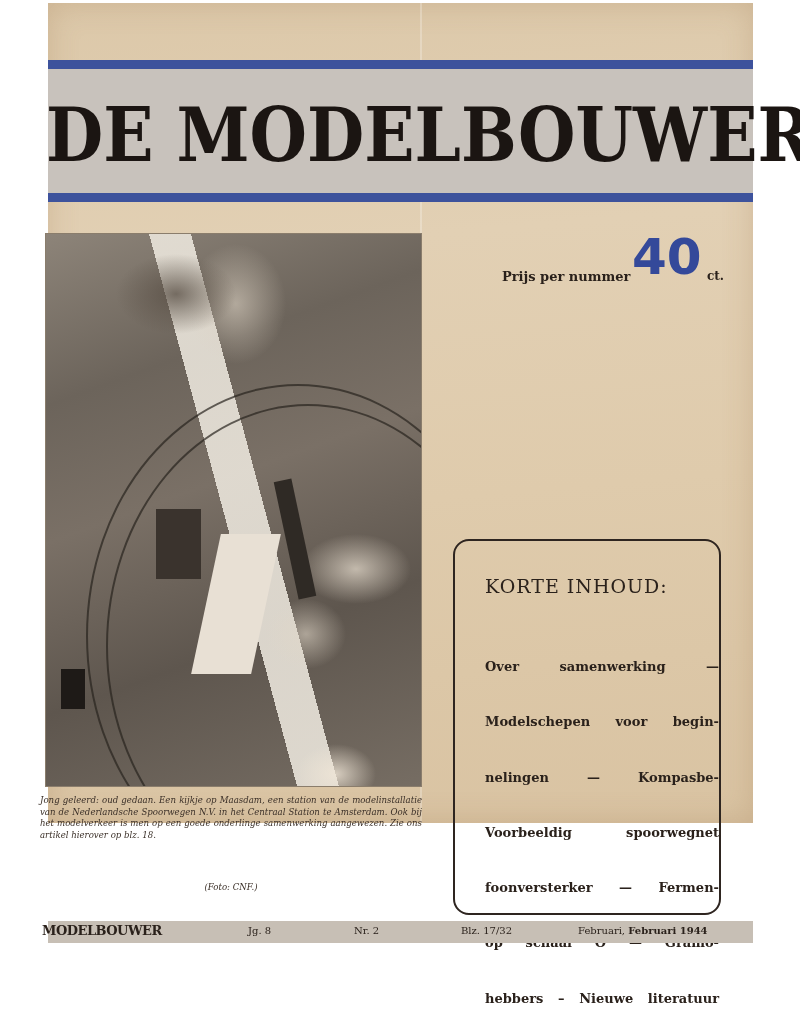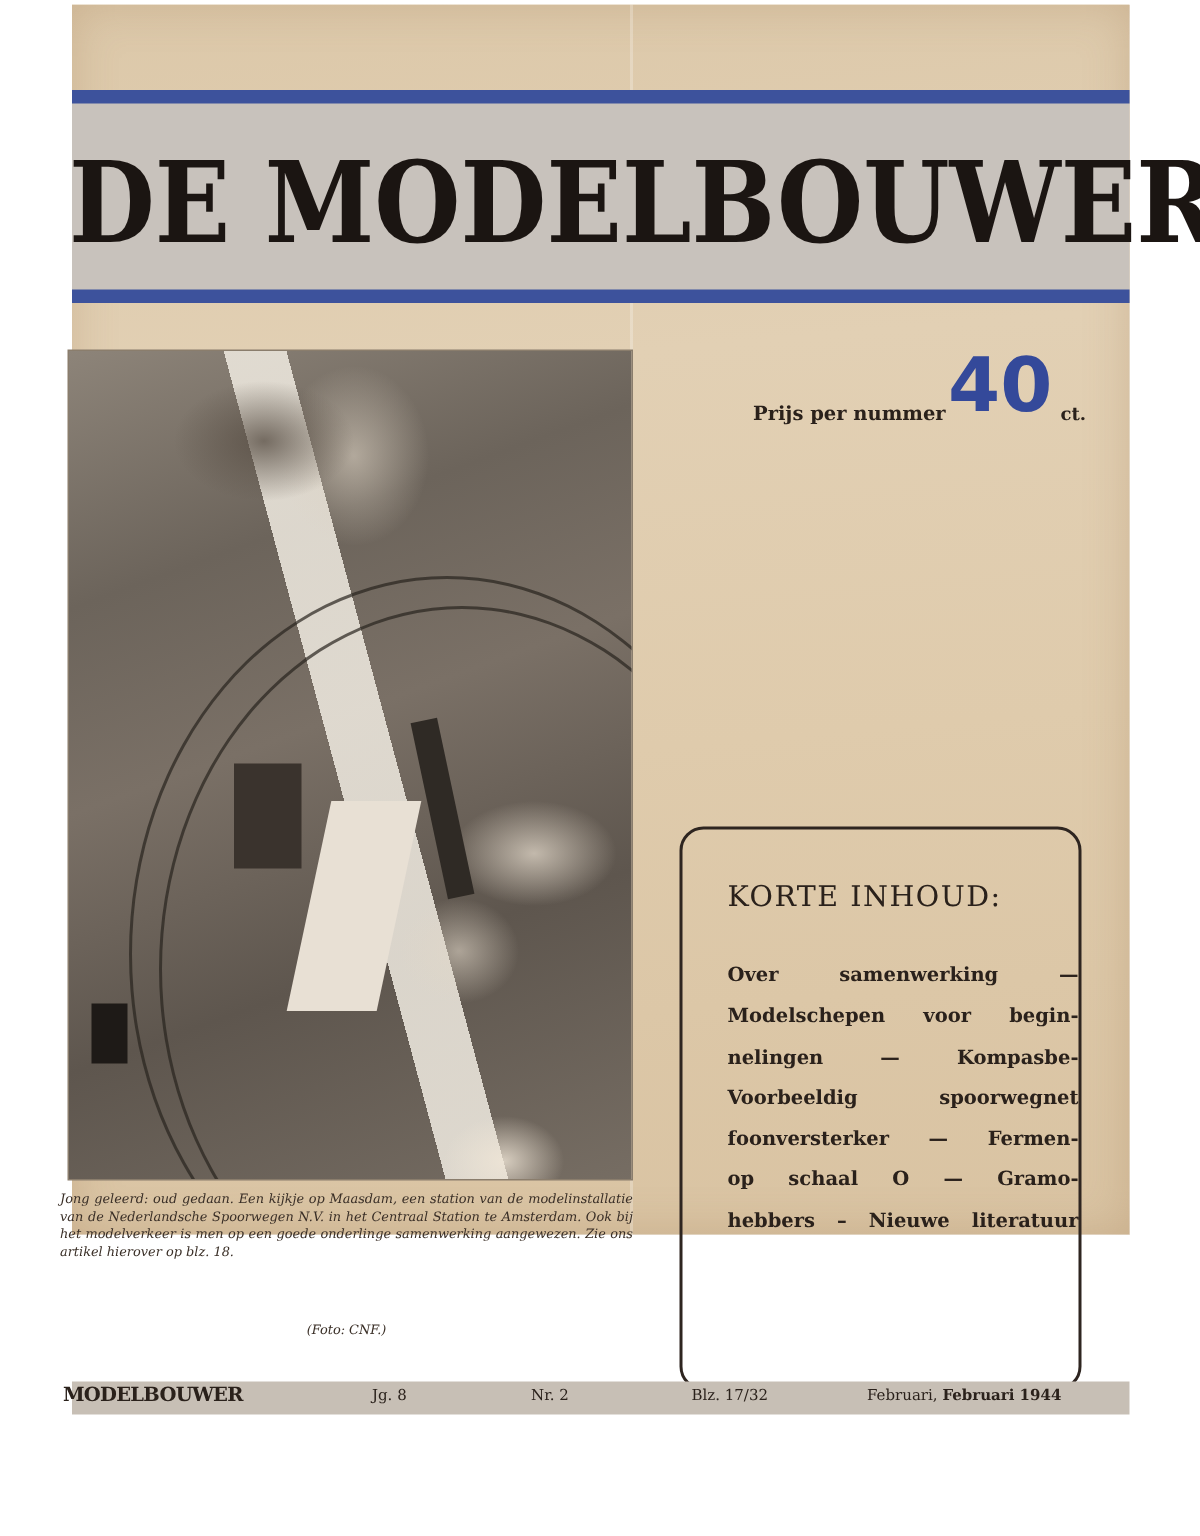--- a/index.html
+++ b/index.html
@@ -55,33 +55,33 @@
   .photo .track {
     position: absolute; border: 2px solid rgba(40,35,30,0.7); border-radius: 50%;
   }
   .caption {
     position: absolute; left: -8px; top: 792px; width: 382px;
     font-family: "DejaVu Serif", serif; font-style: italic; font-size: 8.6px; line-height: 11.5px;
     color: #3a2f27; text-align: justify;
   }
   .caption .credit { display: block; text-align: center; margin-top: 41px; }
   .inhoud-box {
-    position: absolute; left: 405px; top: 548px; width: 264px; height: 372px;
+    position: absolute; left: 405px; top: 536px; width: 264px; height: 372px;
     border: 2px solid #2e2520; border-radius: 16px;
   }
   .inhoud-title {
     position: absolute; left: 30px; top: 34px; font-family: "DejaVu Serif", serif;
     font-size: 19px; letter-spacing: 1px; color: #2a211b; white-space: nowrap;
   }
   .inhoud-text {
     position: absolute; left: 30px; top: 84px; width: 234px;
     font-family: "DejaVu Serif", serif; font-weight: bold; font-size: 13px; line-height: 27.3px;
     color: #2a211b; text-align: justify; text-align-last: justify;
   }
-  .inhoud-text span { display: block; white-space: nowrap; }
+  .inhoud-text span { display: block; white-space: nowrap; margin-top: 28px; }
   .footer-band {
     position: absolute; left: 0; top: 918px; width: 705px; height: 22px;
     background: #c7bfb5;
   }
   .footer-item { position: absolute; top: 922px; font-size: 10px; color: #2a211b; white-space: nowrap; font-family: "DejaVu Serif", serif; }
   .footer-brand { left: -6px; font-weight: bold; font-size: 13px; top: 920px; letter-spacing: -0.5px; }
   .footer-date b { font-weight: bold; }
 </style>
 </head>
 <body>

